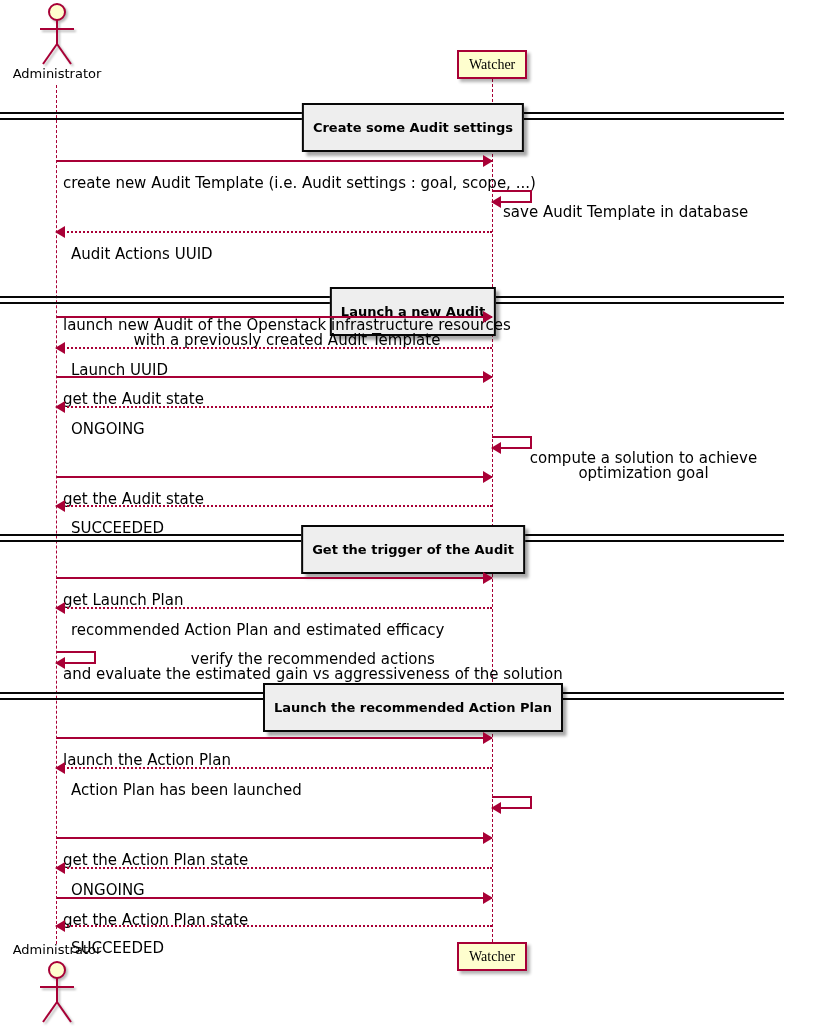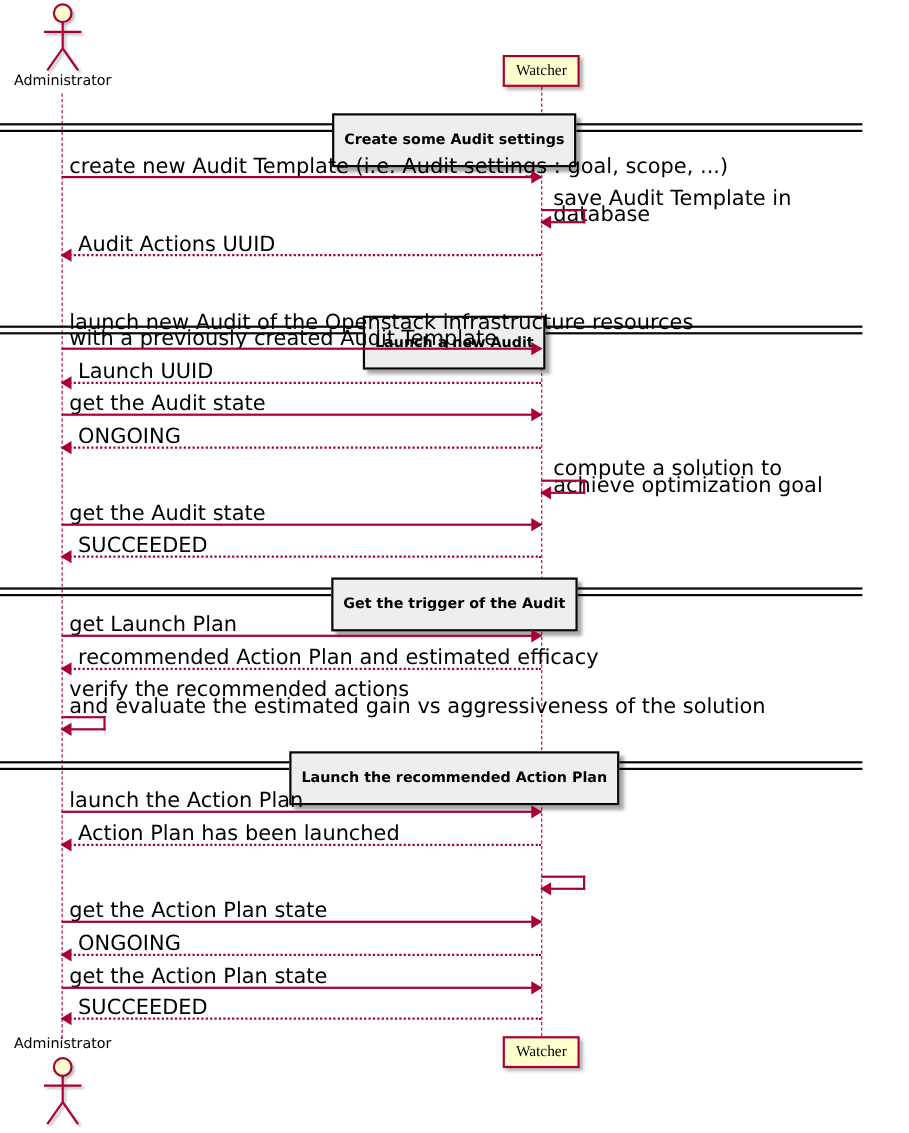--- a/index.html
+++ b/index.html
@@ -1,18 +1,18 @@
 <!DOCTYPE html>
 <html><head>
 <meta charset="utf-8">
 <style>
   html,body{margin:0;padding:0;background:#ffffff;}
   .diagram{
     position:relative;width:784px;height:1030px;background:#ffffff;overflow:hidden;
-    font-family:"DejaVu Sans",sans-serif;color:#000;
+    font-family:"DejaVu Sans",sans-serif;color:#000;text-align:center;
   }
   
   .lifeline{position:absolute;width:0;border-left:1px dashed #A80036;}
   
   .actor{position:absolute;width:100px;display:flex;flex-direction:column;align-items:center;}
   .actor svg{filter:drop-shadow(2px 2px 1px #bbb);}
   .actor-label{font-size:13px;line-height:16px;white-space:nowrap;}
   
   .participant{
     position:absolute;background:#FEFECE;border:2px solid #A80036;
@@ -23,21 +23,21 @@
   
   .divider{position:absolute;left:0;width:826px;height:24px;}
   .divider-lines{position:absolute;left:0;right:0;top:9px;height:4px;
     border-top:2px solid #070707;border-bottom:2px solid #070707;}
   .divider-box{
     position:absolute;left:50%;top:0;transform:translateX(-50%);
     background:#EEEEEE;border:2px solid #070707;font-weight:bold;font-size:13px;line-height:15px;
     padding:15px 9px;white-space:nowrap;box-shadow:4px 4px 3px rgba(0,0,0,0.35);
   }
   
-  .mlabel{position:absolute;font-size:19px;line-height:15px;white-space:pre-line;}
+  .mlabel{position:absolute;font-size:15px;line-height:15px;white-space:pre-line;margin-top:32px;}
   
   .arrow{position:absolute;height:0;}
   .arrow.call{border-top:2px solid #A80036;}
   .arrow.call::after{
     content:"";position:absolute;right:-1px;top:-7px;width:0;height:0;
     border:6px solid transparent;border-right:0;border-left:10px solid #A80036;
   }
   .arrow.reply{border-top:2px dotted #A80036;}
   .arrow.reply::before{
     content:"";position:absolute;left:-1px;top:-7px;width:0;height:0;

